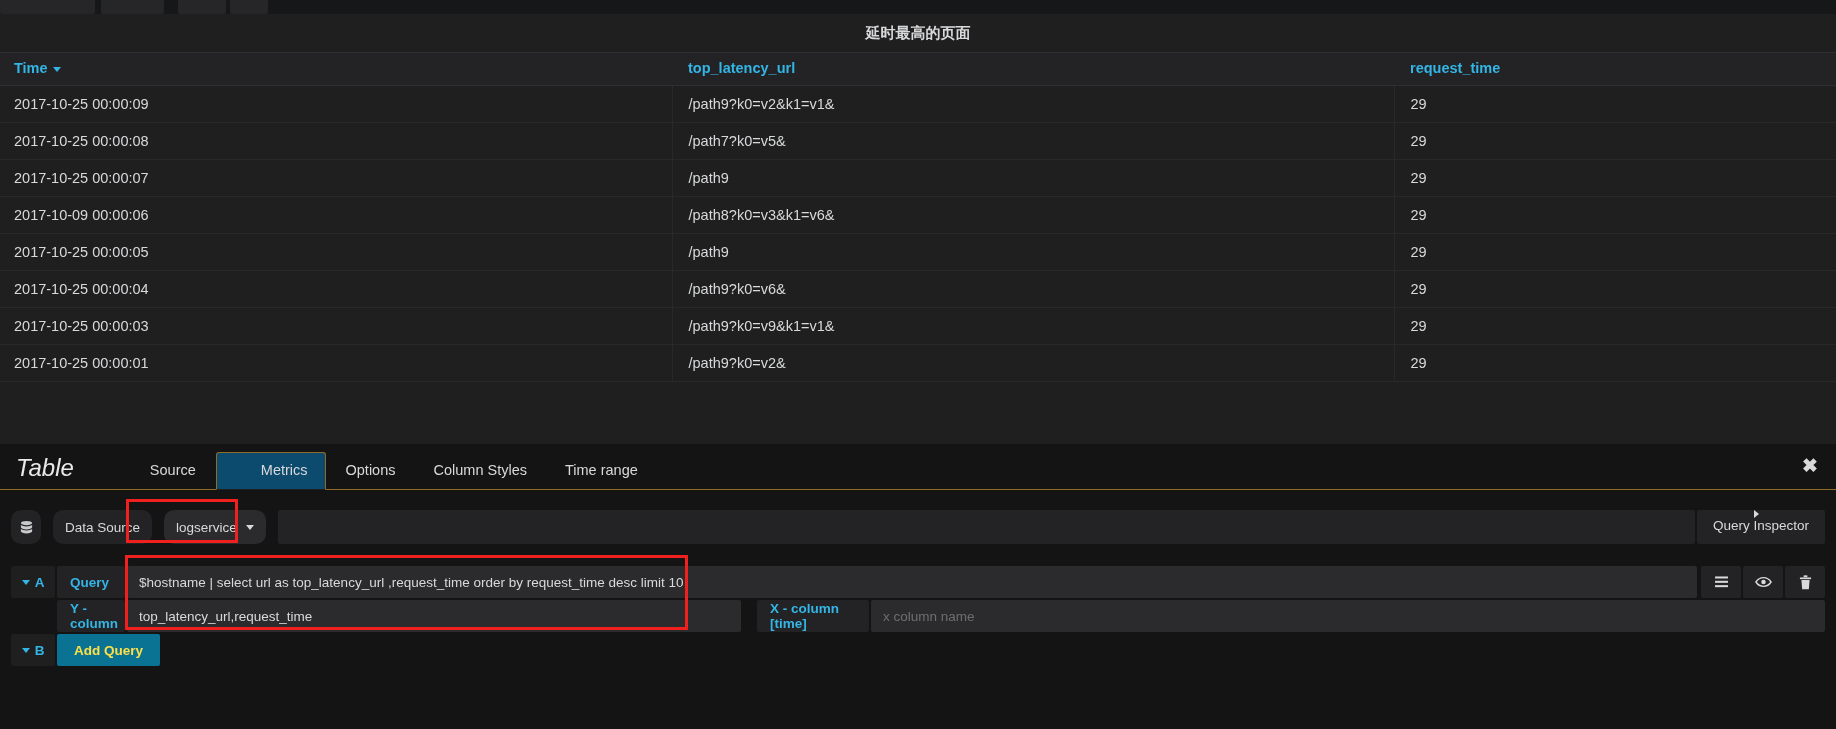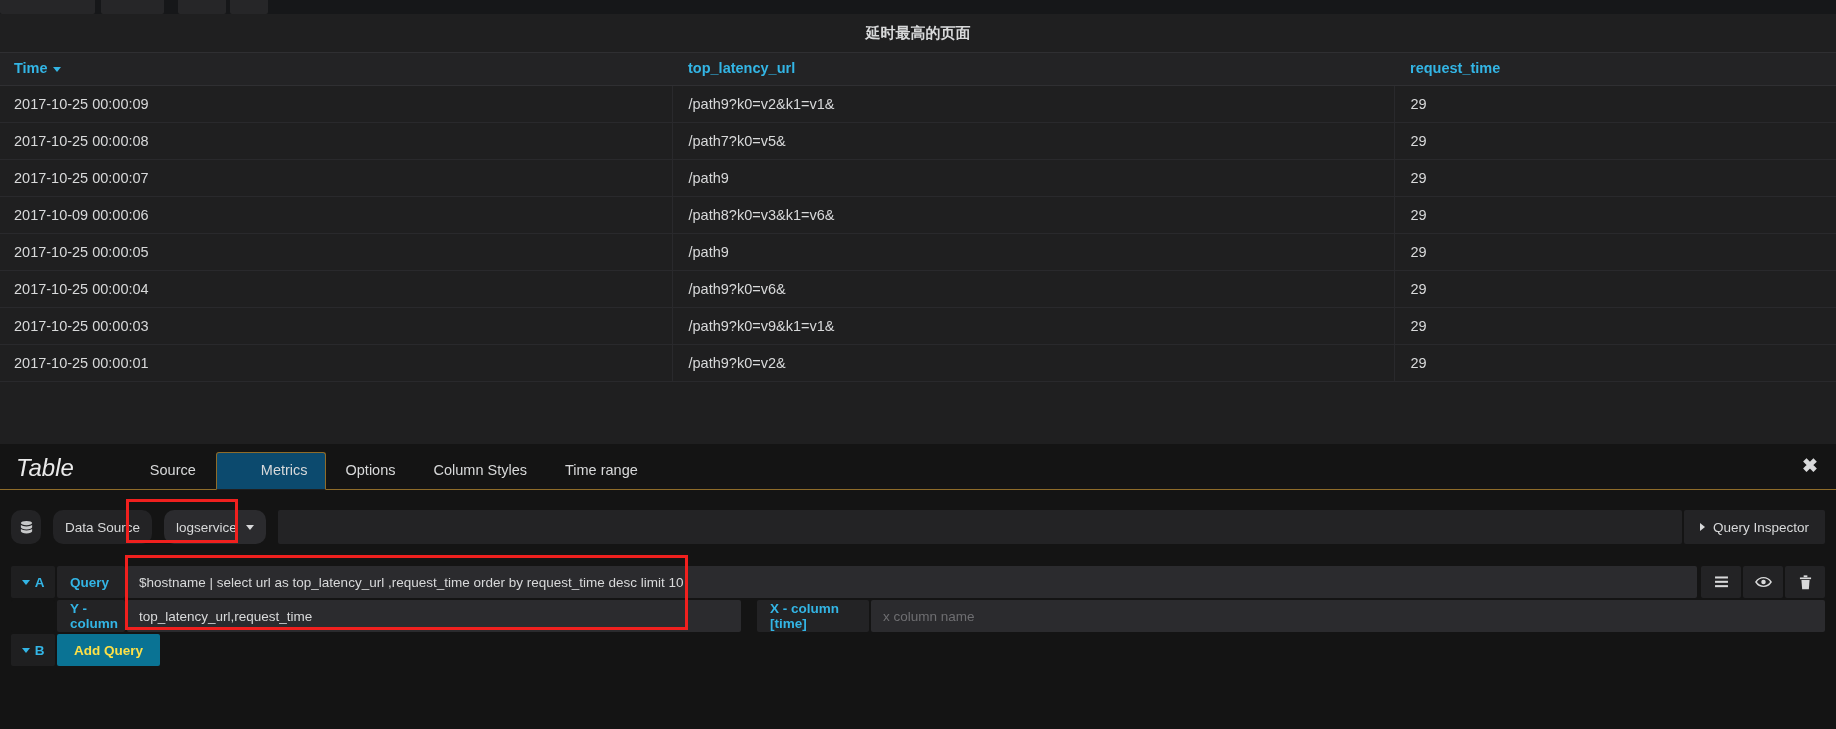--- a/index.html
+++ b/index.html
@@ -79,21 +79,21 @@
   #ds-row { display: flex; align-items: stretch; height: 34px; margin-top: 20px; padding-left: 11px; position: relative; }
   .gf-seg { background: #232325; color: #d8d9da; font-size: 13.5px;
     display: flex; align-items: center; padding: 0 12px; margin-right: 12px; border-radius: 10px; }
   .gf-seg.icon-seg { width: 30px; justify-content: center; padding: 0; }
   .gf-seg.val { background: #2b2b2e; color: #d8d9da; }
   .caret-dn { display: inline-block; margin-left: 9px;
     border-left: 4px solid transparent; border-right: 4px solid transparent;
     border-top: 5px solid #d8d9da; }
   #ds-spacer { flex: 1; background: #232325; margin-right: 2px; border-radius: 2px; }
   #query-inspector { background: #232325; color: #d8d9da; font-size: 13.5px;
-    display: flex; align-items: center; padding: 0 16px; margin-right: 11px; border-radius: 2px; cursor: pointer; }
+    display: flex; align-items: center; padding: 0 16px; margin-right: 11px; border-radius: 2px; cursor: pointer; flex-direction: column; }
   #query-inspector .tri { display: inline-block; margin-right: 8px;
     border-top: 4px solid transparent; border-bottom: 4px solid transparent;
     border-left: 5px solid #d8d9da; }
   .hl-ds { position: absolute; left: 126px; top: -11px; width: 112px; height: 44px;
     border: 3px solid #f0201e; pointer-events: none; }
 
   
   #q-wrap { margin-top: 22px; padding-left: 11px; position: relative; }
   .qline { display: flex; align-items: stretch; height: 32px; margin-bottom: 2px; }
   .letter-cell { width: 44px; background: #1f1f20; color: #33b5e5; font-size: 13.5px;

